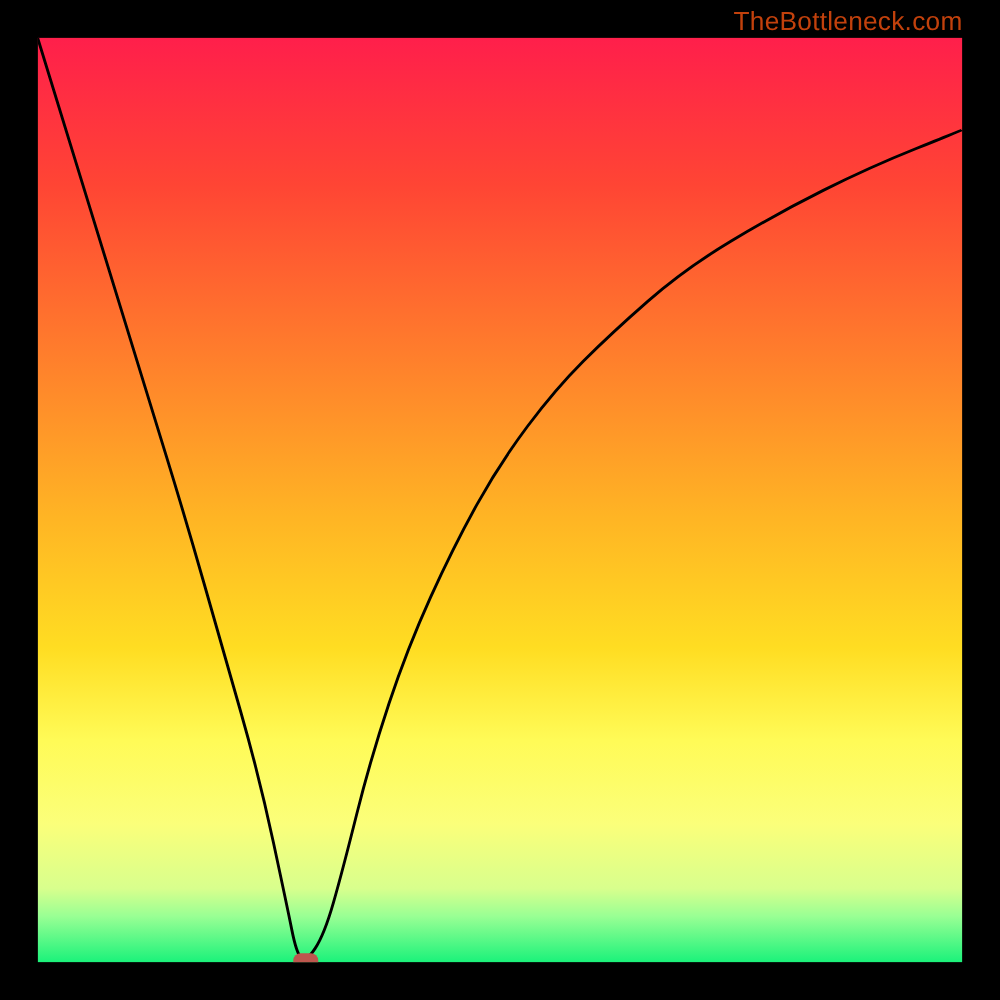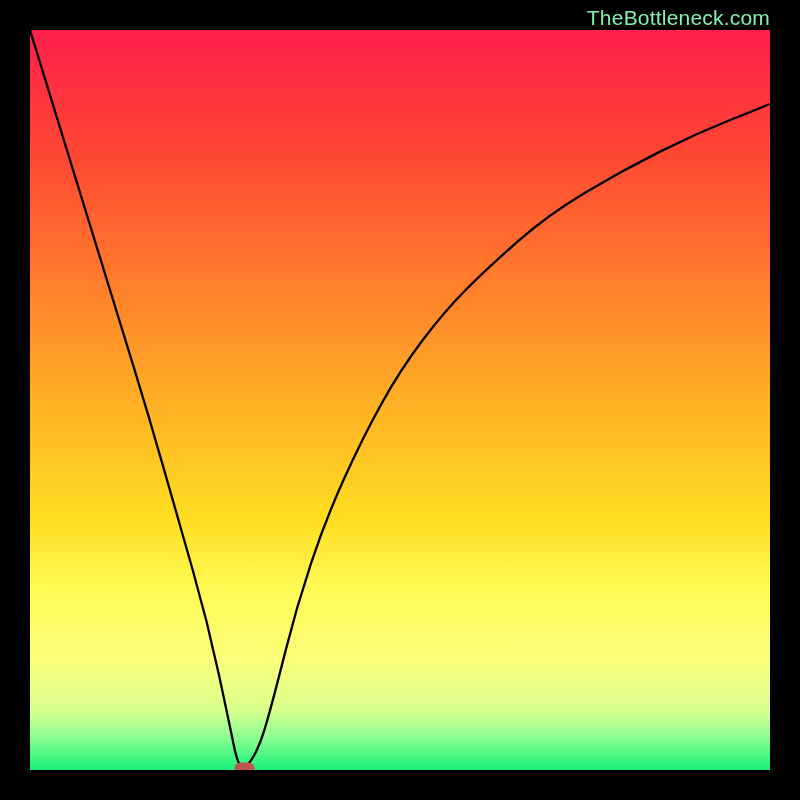--- a/index.html
+++ b/index.html
@@ -22,21 +22,21 @@
     left: 30px;
     top: 30px;
     width: 740px;
     height: 740px;
     overflow: hidden;
   }
   .attribution {
     position: absolute;
     top: 6px;
     right: 30px;
-    color: #86efac;
+    color: #c2410c;
     font-size: 21px;
     font-weight: 400;
     letter-spacing: 0.2px;
   }
   .curve-line {
     fill: none;
     stroke: #000;
     stroke-width: 2.3;
   }
   .optimal-marker {

